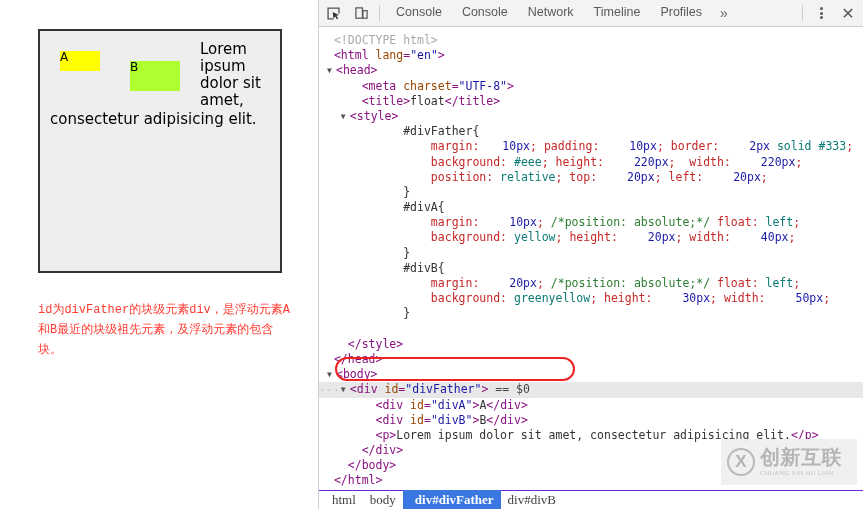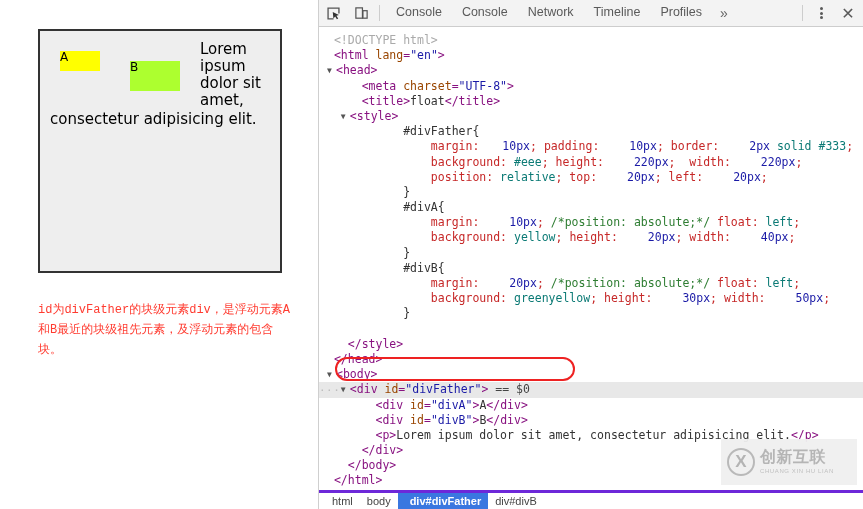--- a/index.html
+++ b/index.html
@@ -186,27 +186,27 @@
     border-radius: 12px;
     pointer-events: none;
   }
 
   
   #breadcrumb {
     position: absolute;
     left: 0; bottom: 0;
     width: 545px;
     height: 19px;
-    border-top: 3px solid #6d28d9;
+    border-top: 1px solid #6d28d9;
     background: #ffffff;
     display: flex;
     align-items: center;
     padding-left: 6px;
-    font-size: 11px;
-    font-family: Liberation Sans, sans-serif;
+    font-size: 13px;
+    font-family: Liberation Serif, serif;
   }
   .crumb {
     padding: 2px 7px;
     color: #444;
     cursor: pointer;
     white-space: nowrap;
   }
   .crumb.active {
     background: #3a77e0;
     color: #ffffff;
@@ -234,21 +234,21 @@
   }
   #wm-mark span {
     position: absolute; left: 0; top: 0; right: 0; bottom: 0;
     display: flex; align-items: center; justify-content: center;
     color: #b0b0b0; font-size: 17px; font-weight: bold;
     font-family: "Liberation Sans", sans-serif;
   }
   #wm-text { line-height: 1.05; }
   #wm-cn {
     font-family: "DejaVu Sans", sans-serif;
-    font-size: 16px; font-weight: bold; color: #b2b2b2;
+    font-size: 20px; font-weight: bold; color: #b2b2b2;
     letter-spacing: 0.5px;
   }
   #wm-en {
     font-family: "Liberation Sans", sans-serif;
     font-size: 6px; color: #bcbcbc; letter-spacing: 0.6px;
     margin-top: 2px;
   }
 </style>
 </head>
 <body>

